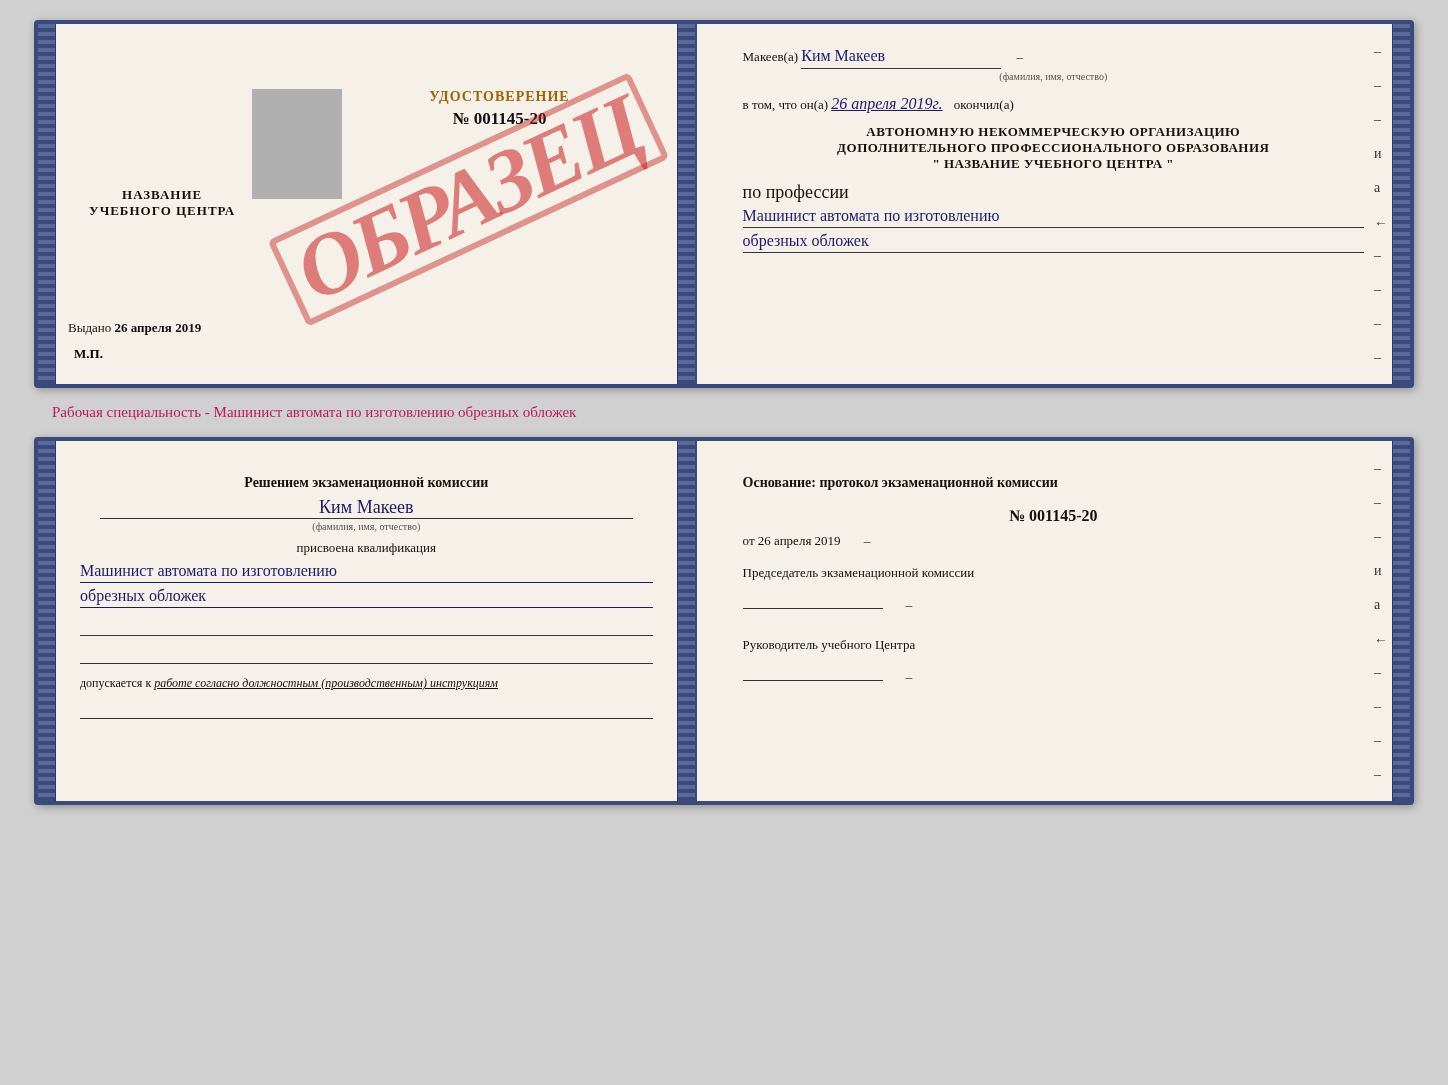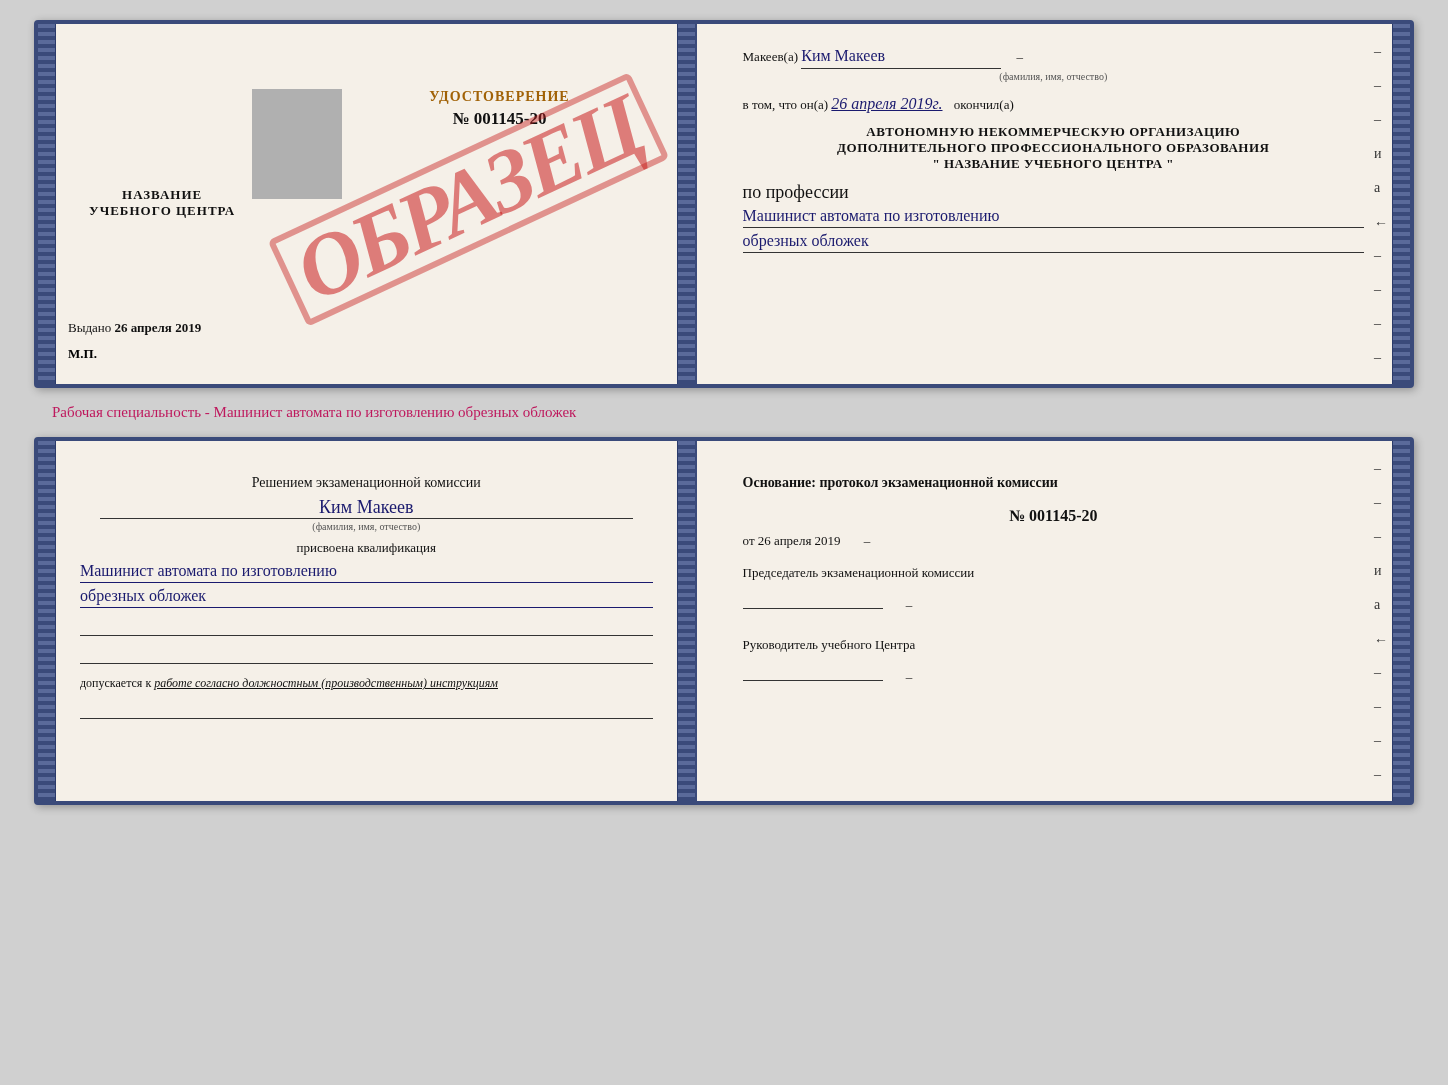--- a/index.html
+++ b/index.html
@@ -128,21 +128,21 @@
       text-align: center;
       font-style: italic;
       border: 6px solid rgba(200, 30, 30, 0.45);
       padding: 4px 10px;
       border-radius: 6px;
     }
 
     .mp-line {
       position: absolute;
       bottom: 22px;
-      left: 30px;
+      left: 36px;
       font-size: 13px;
       font-weight: bold;
     }
 
     
     .right-field {
       margin-bottom: 12px;
       font-size: 13px;
       line-height: 1.5;
       color: #111;
@@ -225,21 +225,21 @@
       padding-top: 14px;
     }
 
     .bottom-cert .doc-right .content-area {
       padding-top: 14px;
     }
 
     .commission-title {
       font-size: 14px;
       text-align: center;
-      font-weight: normal;
+      font-weight: bold;
       margin-bottom: 6px;
       color: #111;
     }
 
     .person-name-hw {
       font-family: 'Segoe Script', 'Comic Sans MS', cursive;
       font-size: 18px;
       color: #1a1a6e;
       text-align: center;
       display: block;

